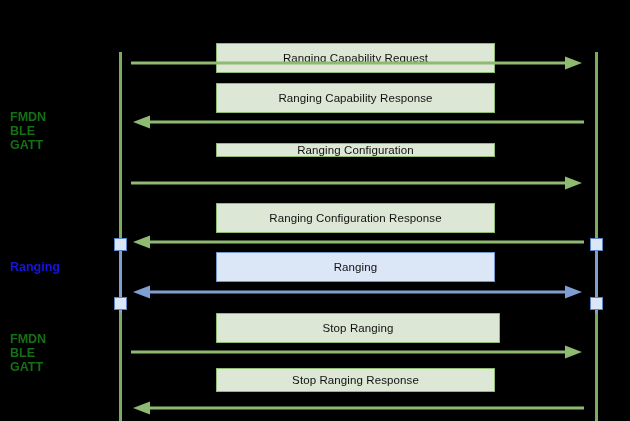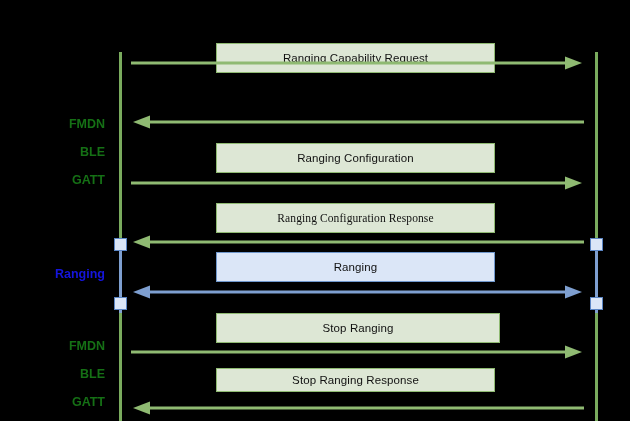--- a/index.html
+++ b/index.html
@@ -62,24 +62,24 @@
   
   .arrow {
     position: absolute;
     height: 18px;
   }
   .arrow svg { display: block; }
 
   
   .side-label {
     position: absolute;
-    text-align: right;
+    text-align: left;
     font-size: 12.5px;
     font-weight: bold;
-    line-height: 28px;
+    line-height: 14px;
     white-space: pre-line;
   }
   .side-label.green { color: #157015; }
   .side-label.blue  { color: #1515dd; }
 </style>
 </head>
 <body>
 
 <div id="diagram">
 
@@ -111,36 +111,37 @@
 GATT</div>
 
   <div class="msgbox green" style="left:216px; top:27px; width:279px; height:30px;margin-top:16px;">Ranging Capability Request</div>
   <div class="arrow" style="left:130px; top:54px; width:455px;">
     <svg width="455" height="18" viewBox="0 0 455 18">
       <line x1="1" y1="9" x2="440" y2="9" stroke="#8fba72" stroke-width="3"></line>
       <polygon points="452,9 435,2.5 435,15.5" fill="#8fba72"></polygon>
     </svg>
   </div>
 
+  <div class="msgbox green" style="left:216px; top:83px; width:279px; height:30px;">Ranging Capability Response</div>
   <div class="arrow" style="left:130px; top:113px; width:455px;">
     <svg width="455" height="18" viewBox="0 0 455 18">
       <line x1="15" y1="9" x2="454" y2="9" stroke="#8fba72" stroke-width="3"></line>
       <polygon points="3,9 20,2.5 20,15.5" fill="#8fba72"></polygon>
     </svg>
   </div>
 
-  <div class="msgbox green" style="left:216px; top:143px; width:279px; height:30px;">Ranging Configuration</div>
+  <div class="msgbox green" style="left:216px; top:143px; width:279px; height:14px;">Ranging Configuration</div>
   <div class="arrow" style="left:130px; top:174px; width:455px;">
     <svg width="455" height="18" viewBox="0 0 455 18">
       <line x1="1" y1="9" x2="440" y2="9" stroke="#8fba72" stroke-width="3"></line>
       <polygon points="452,9 435,2.5 435,15.5" fill="#8fba72"></polygon>
     </svg>
   </div>
 
-  <div class="msgbox green" style="left:216px; top:203px; width:279px; height:30px;font-family:Liberation Serif, serif;">Ranging Configuration Response</div>
+  <div class="msgbox green" style="left:216px; top:203px; width:279px; height:30px;">Ranging Configuration Response</div>
   <div class="arrow" style="left:130px; top:233px; width:455px;">
     <svg width="455" height="18" viewBox="0 0 455 18">
       <line x1="15" y1="9" x2="454" y2="9" stroke="#8fba72" stroke-width="3"></line>
       <polygon points="3,9 20,2.5 20,15.5" fill="#8fba72"></polygon>
     </svg>
   </div>
 
   <div class="msgbox blue" style="left:216px; top:252px; width:279px; height:30px;">Ranging</div>
   <div class="arrow" style="left:130px; top:283px; width:455px;">
     <svg width="455" height="18" viewBox="0 0 455 18">

